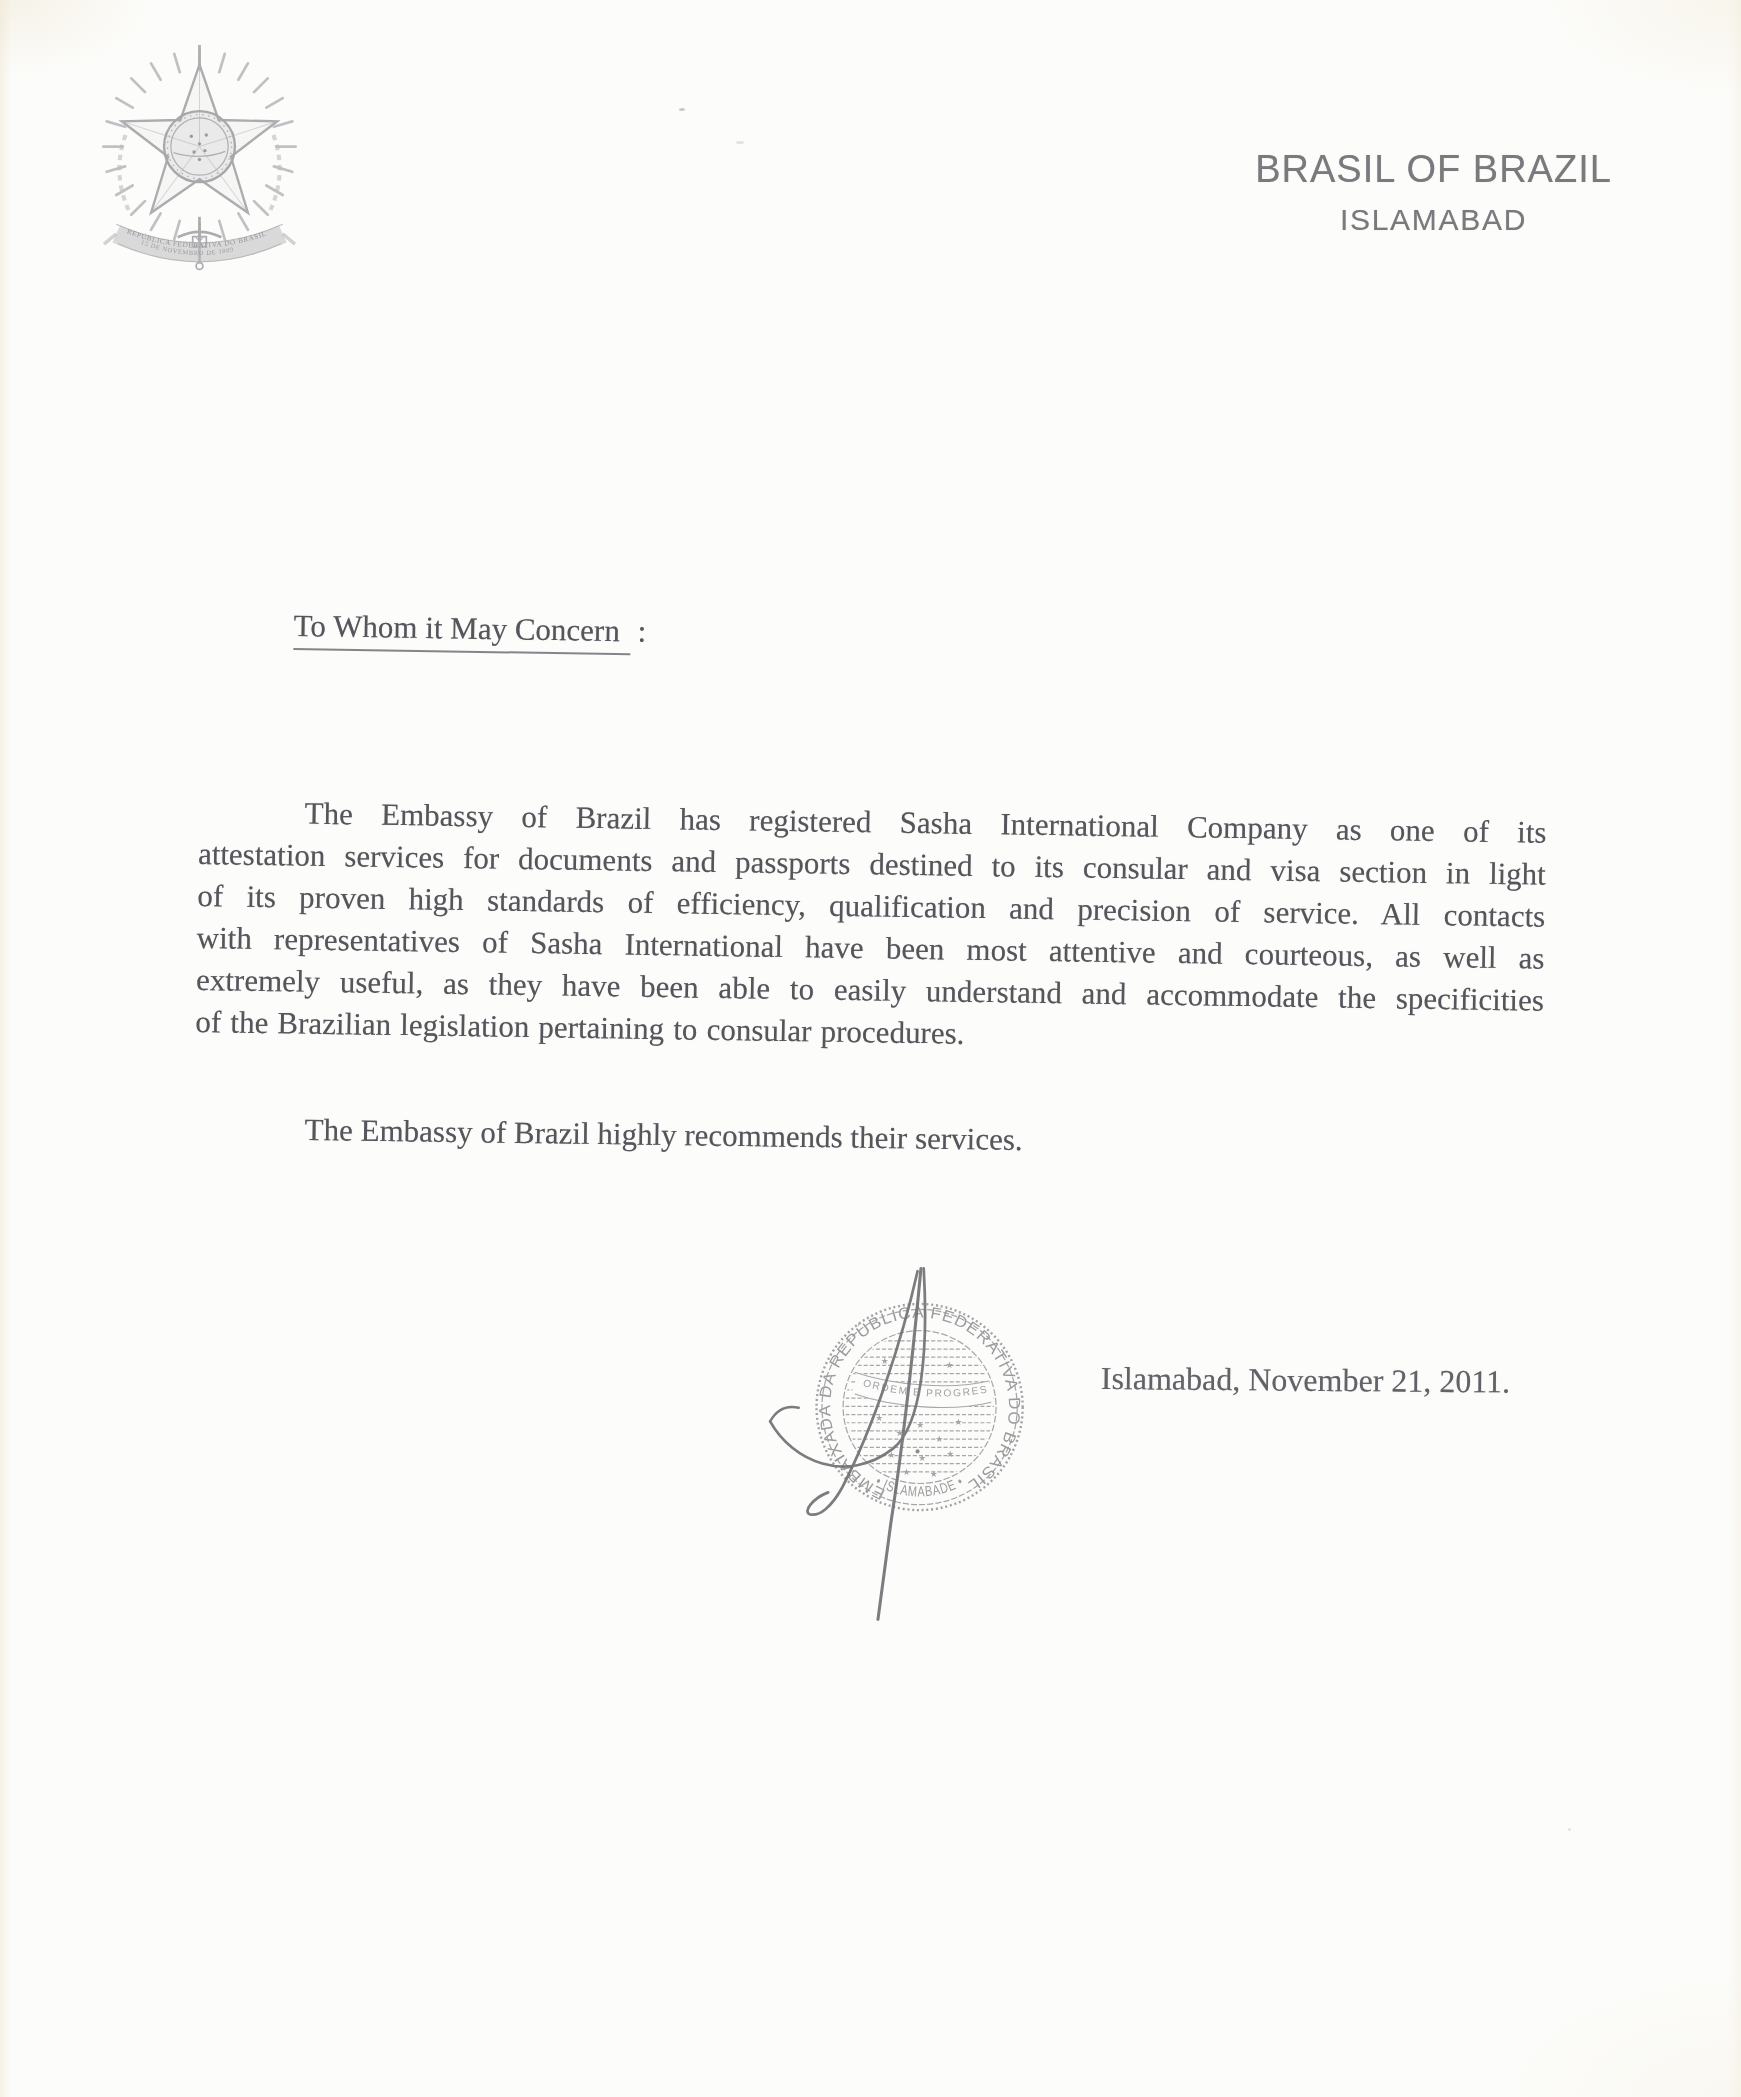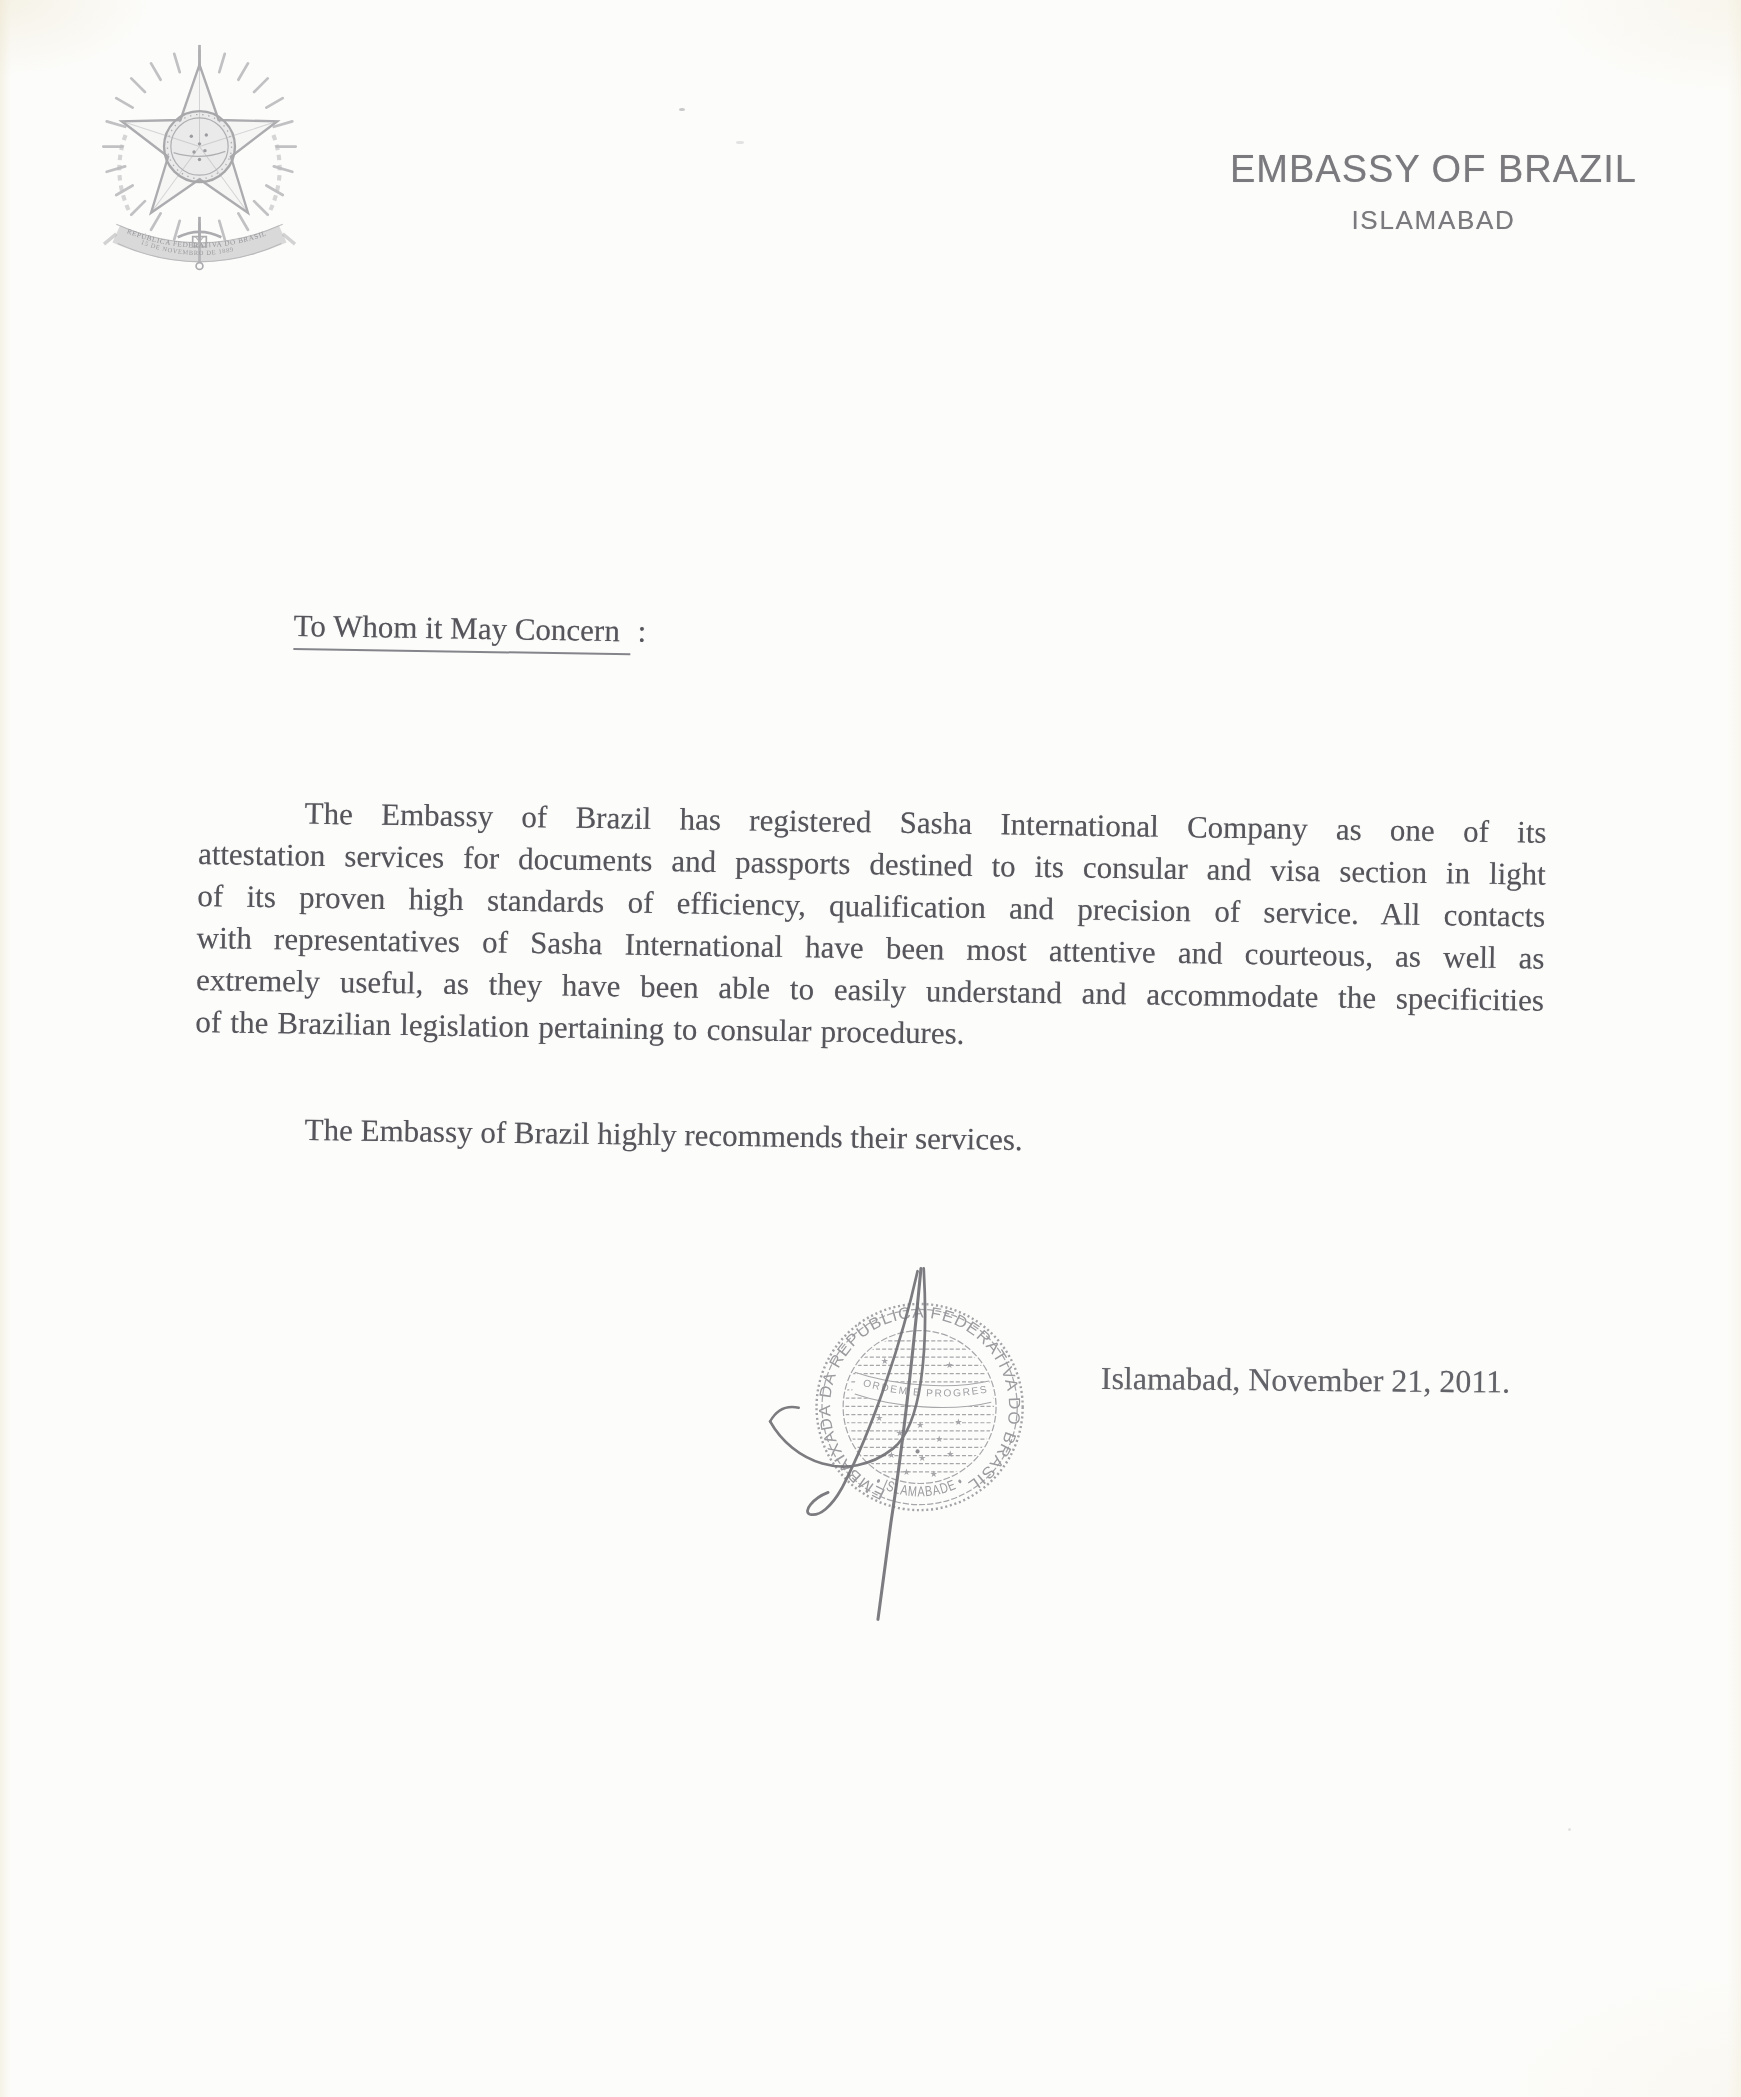--- a/index.html
+++ b/index.html
@@ -20,21 +20,21 @@
       linear-gradient(270deg, rgba(238,231,208,.30) 0px, rgba(238,231,208,0) 13.7px);
   }
   .speck{position:absolute;border-radius:50%;background:rgba(140,140,145,.45);}
   .emblem{position:absolute;left:97px;top:34px;width:205px;height:249px;opacity:.88;}
   .header{
     position:absolute;left:1198px;top:149px;width:471px;text-align:center;
     font-family:"Liberation Sans","DejaVu Sans",sans-serif;color:#7a7a7e;
     text-shadow:0 0 0.7px rgba(120,120,125,.55);
   }
   .header .org{font-size:38px;letter-spacing:1px;line-height:41px;}
-  .header .city{font-size:26px;letter-spacing:1.7px;line-height:36px;margin-top:12.3px;text-align:center;}
+  .header .city{font-size:30px;letter-spacing:1.7px;line-height:36px;margin-top:12.3px;text-align:center;}
   .scan{color:#55555b;text-shadow:0 0 0.7px rgba(86,86,95,.5);}
   .salutation{
     position:absolute;left:294px;top:608px;font-size:31px;
     transform:rotate(0.9deg);transform-origin:0 0;white-space:nowrap;
   }
   .salutation .u{border-bottom:2px solid #84848b;padding-bottom:4.8px;padding-right:11px;}
   .salutation .colon{margin-left:6.8px;}
   .para1{
     position:absolute;left:199px;top:791px;width:1348px;
     font-size:31px;line-height:42px;word-spacing:1.4px;
@@ -106,21 +106,21 @@
     </defs>
     <text font-size="10.5" fill="#86868c" letter-spacing="1">
       <textPath href="#ribTop" startOffset="4%">REPÚBLICA FEDERATIVA DO BRASIL</textPath>
     </text>
     <text font-size="9.5" fill="#8d8d92" letter-spacing="1">
       <textPath href="#ribBot" startOffset="8%">15 DE NOVEMBRO DE 1889</textPath>
     </text>
   </svg>
 
   <div class="header">
-    <div class="org">EMBASSY OF BRAZIL</div>
+    <div class="org">BRASIL OF BRAZIL</div>
     <div class="city">ISLAMABAD</div>
   </div>
 
   <div class="salutation scan">
     <span class="u">To Whom it May Concern</span><span class="colon">:</span>
   </div>
 
   <div class="para1 scan">
     <div class="jline first">The Embassy of Brazil has registered Sasha International Company as one of its</div>
     <div class="jline">attestation services for documents and passports destined to its consular and visa section in light</div>

